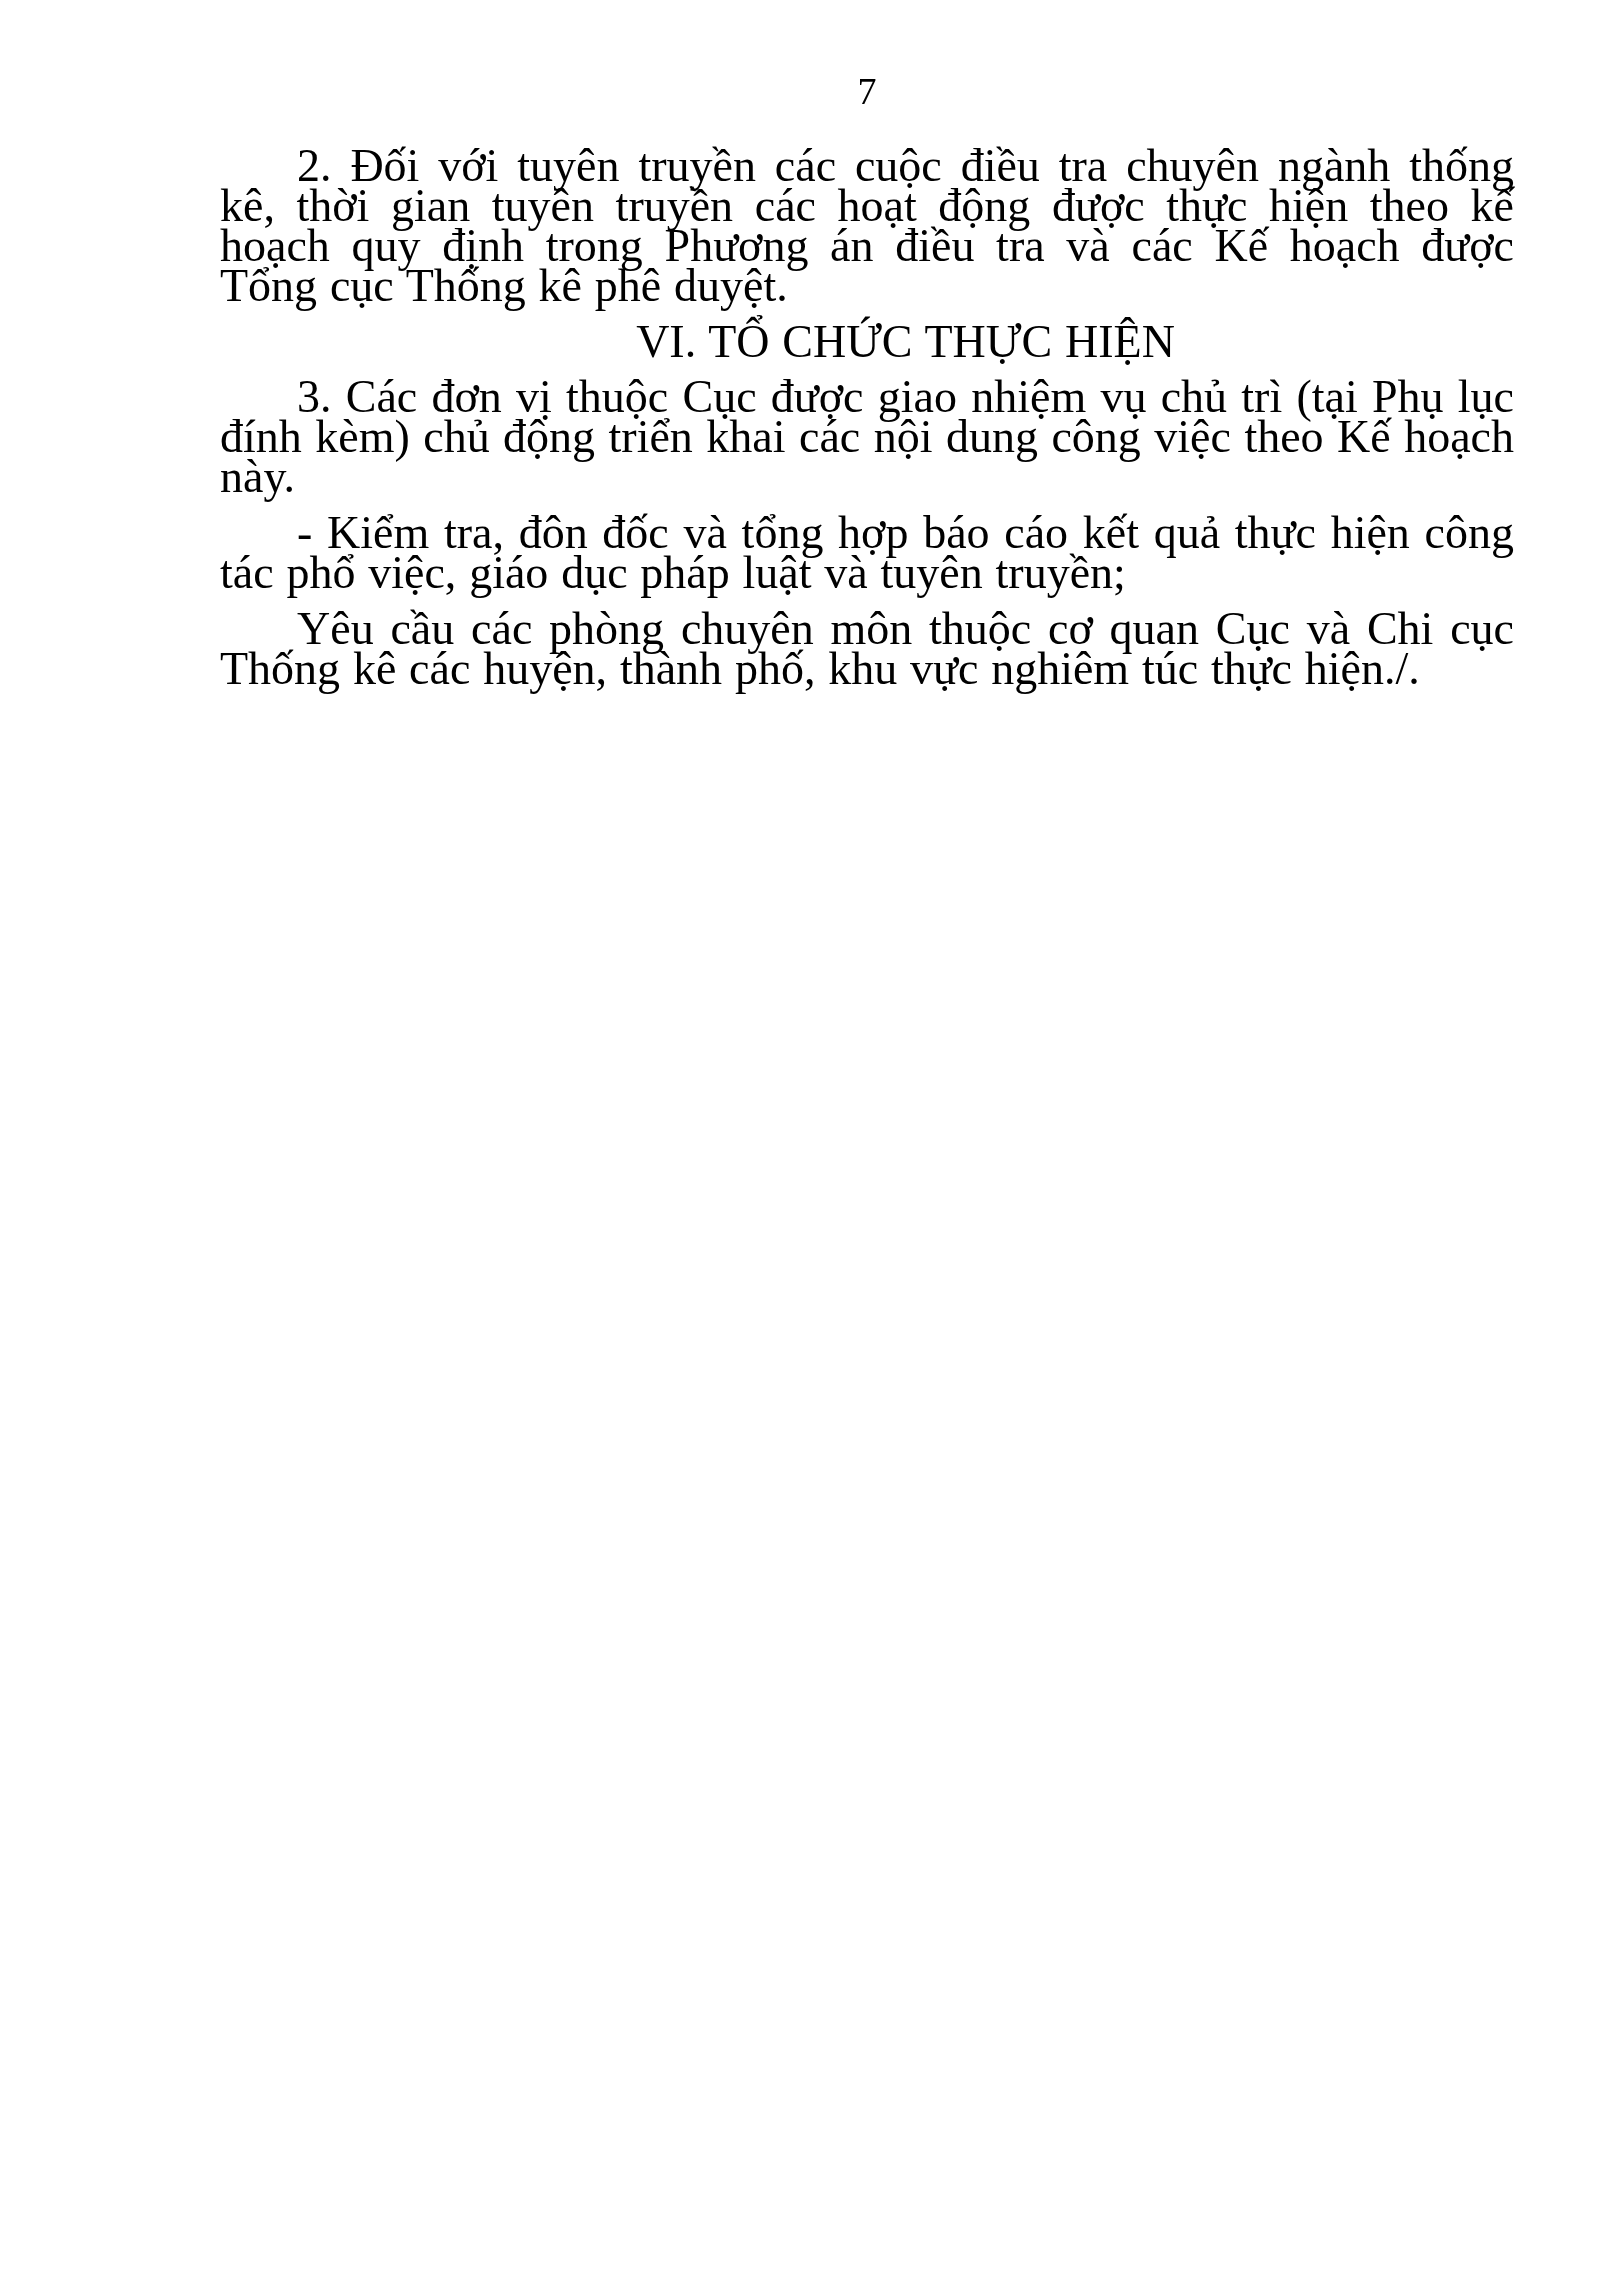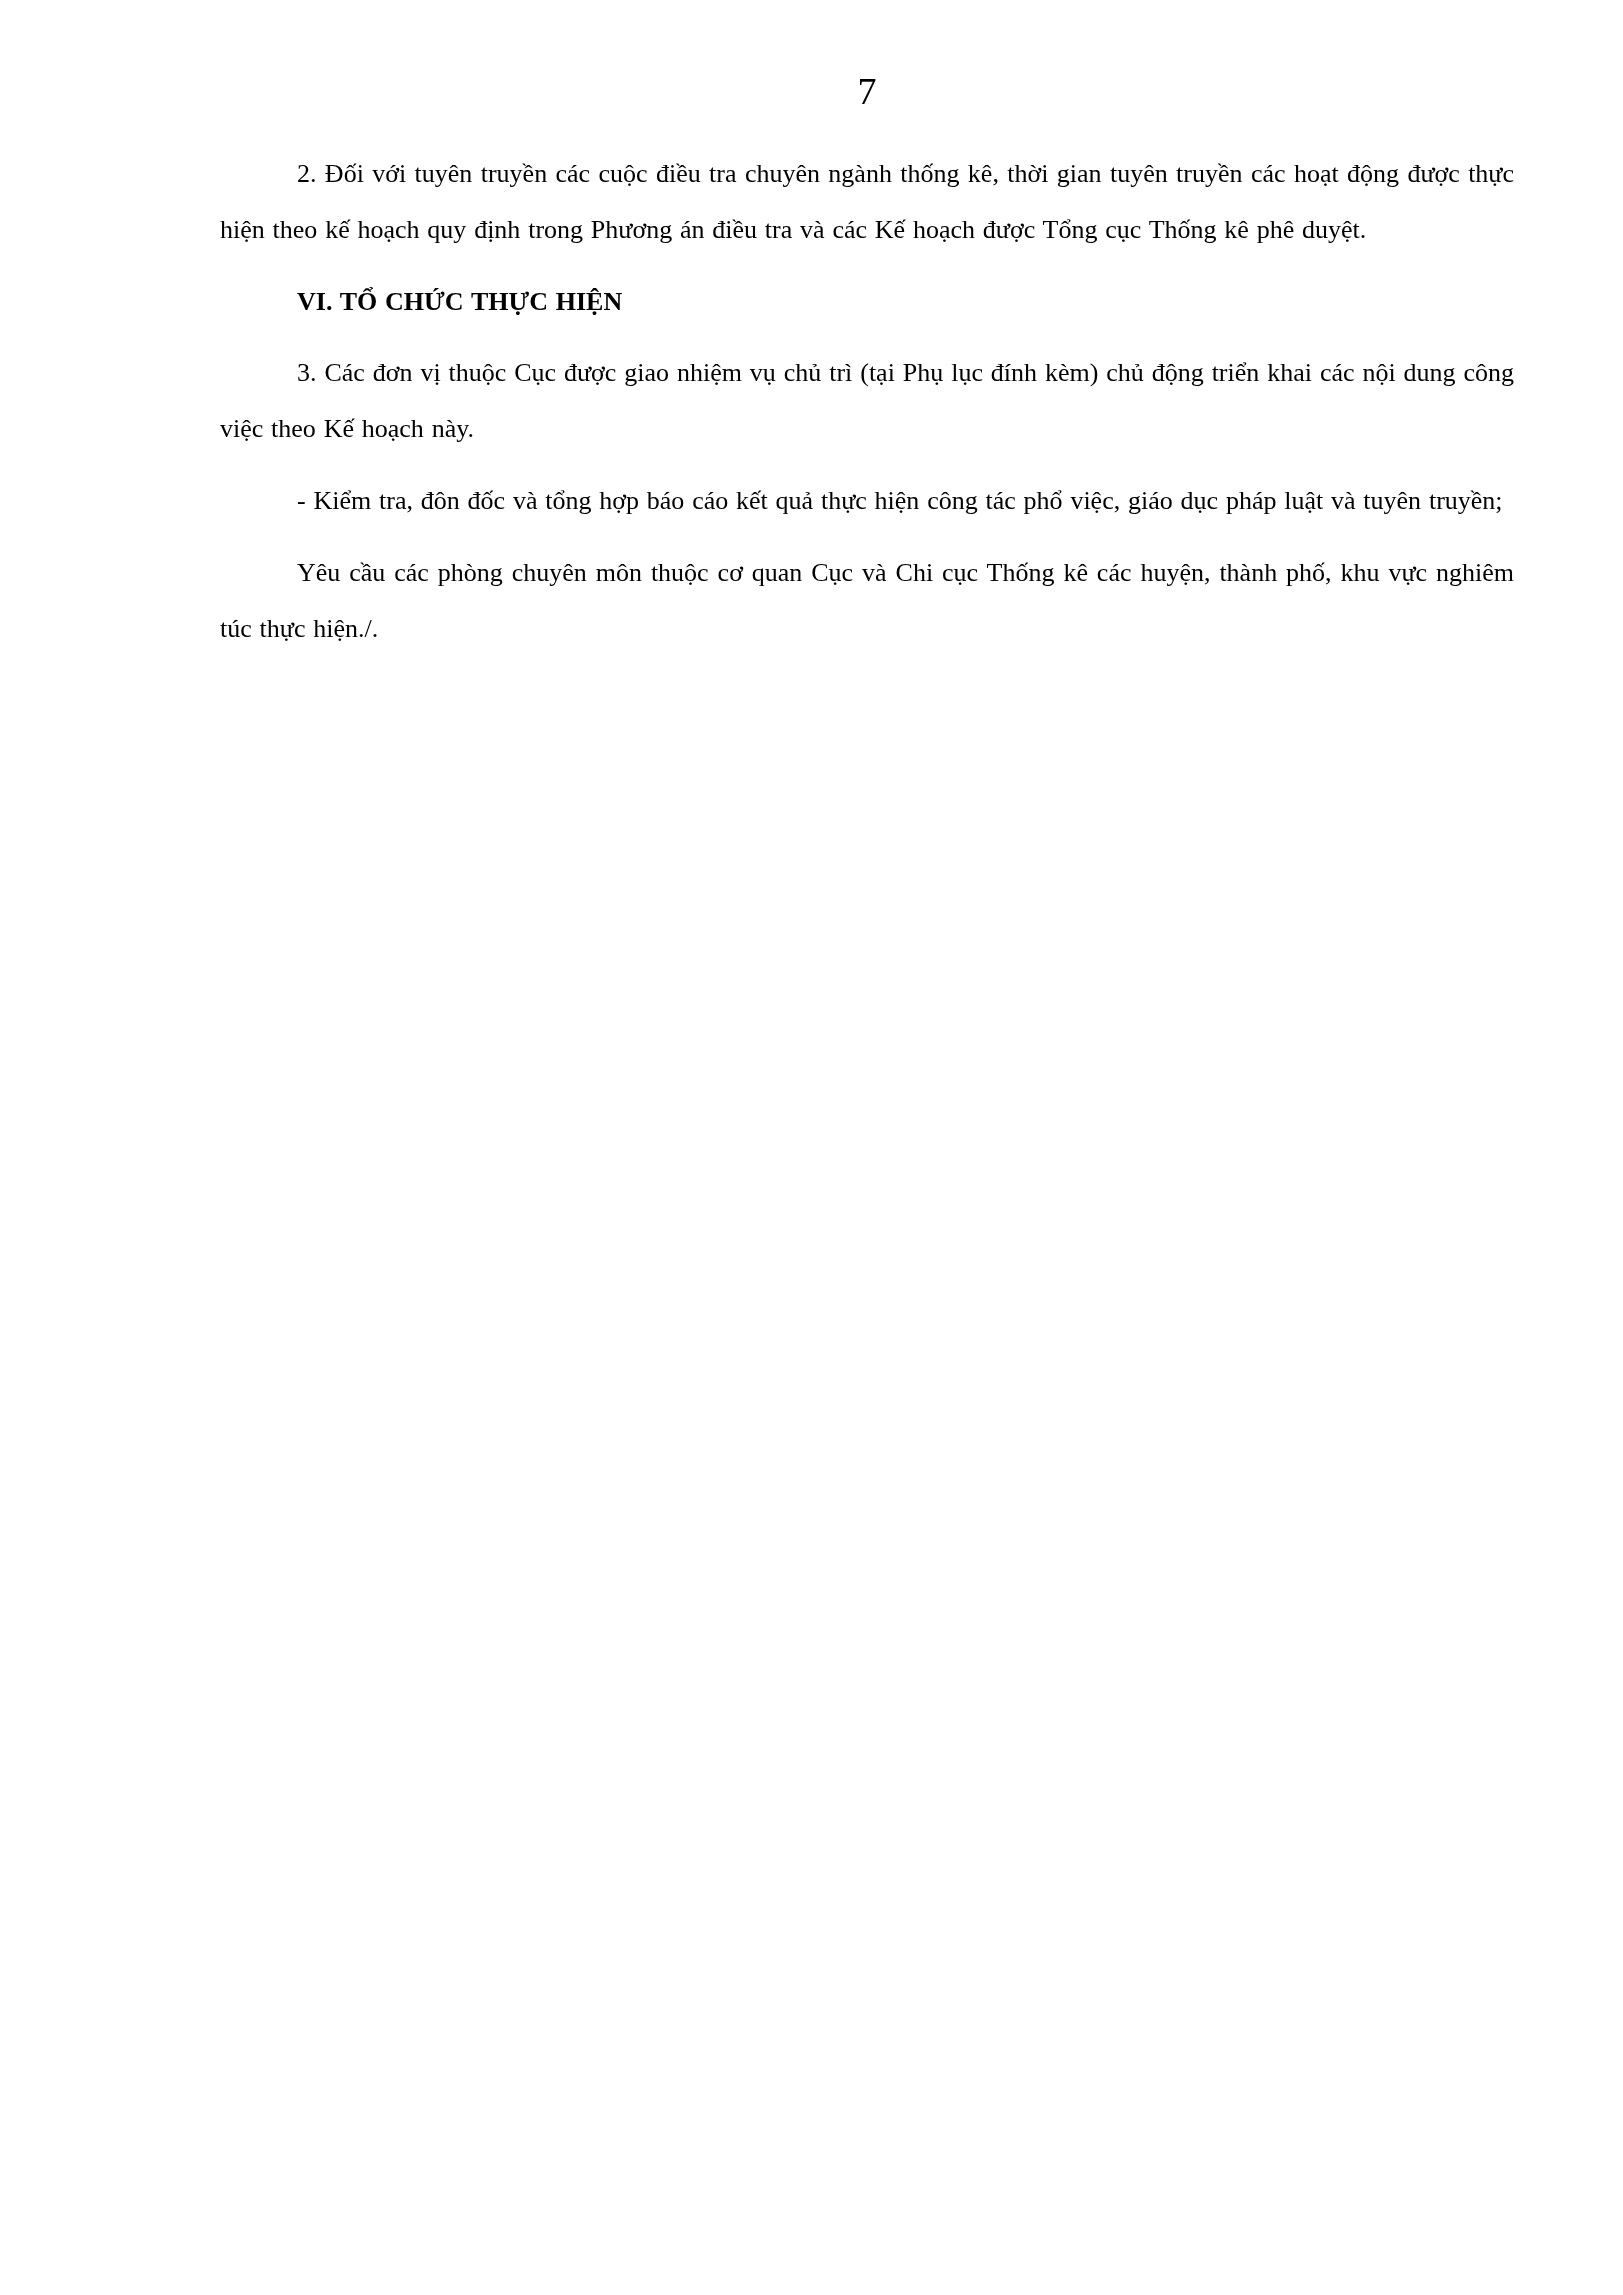--- a/index.html
+++ b/index.html
@@ -22,30 +22,30 @@
     padding: 71px 109px 0 220px;
     background: #ffffff;
   }
   .page-number {
     font-size: 38px;
     line-height: 41px;
     text-align: center;
     margin: 0 0 34px 0;
   }
   .content p {
-    font-size: 26px;
-    line-height: 56px;
+    font-size: 46px;
+    line-height: 40px;
     text-align: justify;
     text-indent: 77px;
     margin: 0 0 15.7px 0;
     word-spacing: 1.3px;
   }
   .content p.heading {
-    font-weight: bold;
-    text-align: left;
+    font-weight: normal;
+    text-align: center;
   }
 </style>
 </head>
 <body>
 
 <div class="page">
   <div class="page-number">7</div>
 
   <div class="content">
     <p>2. Đối với tuyên truyền các cuộc điều tra chuyên ngành thống kê, thời gian tuyên truyền các hoạt động được thực hiện theo kế hoạch quy định trong Phương án điều tra và các Kế hoạch được Tổng cục Thống kê phê duyệt.</p>

